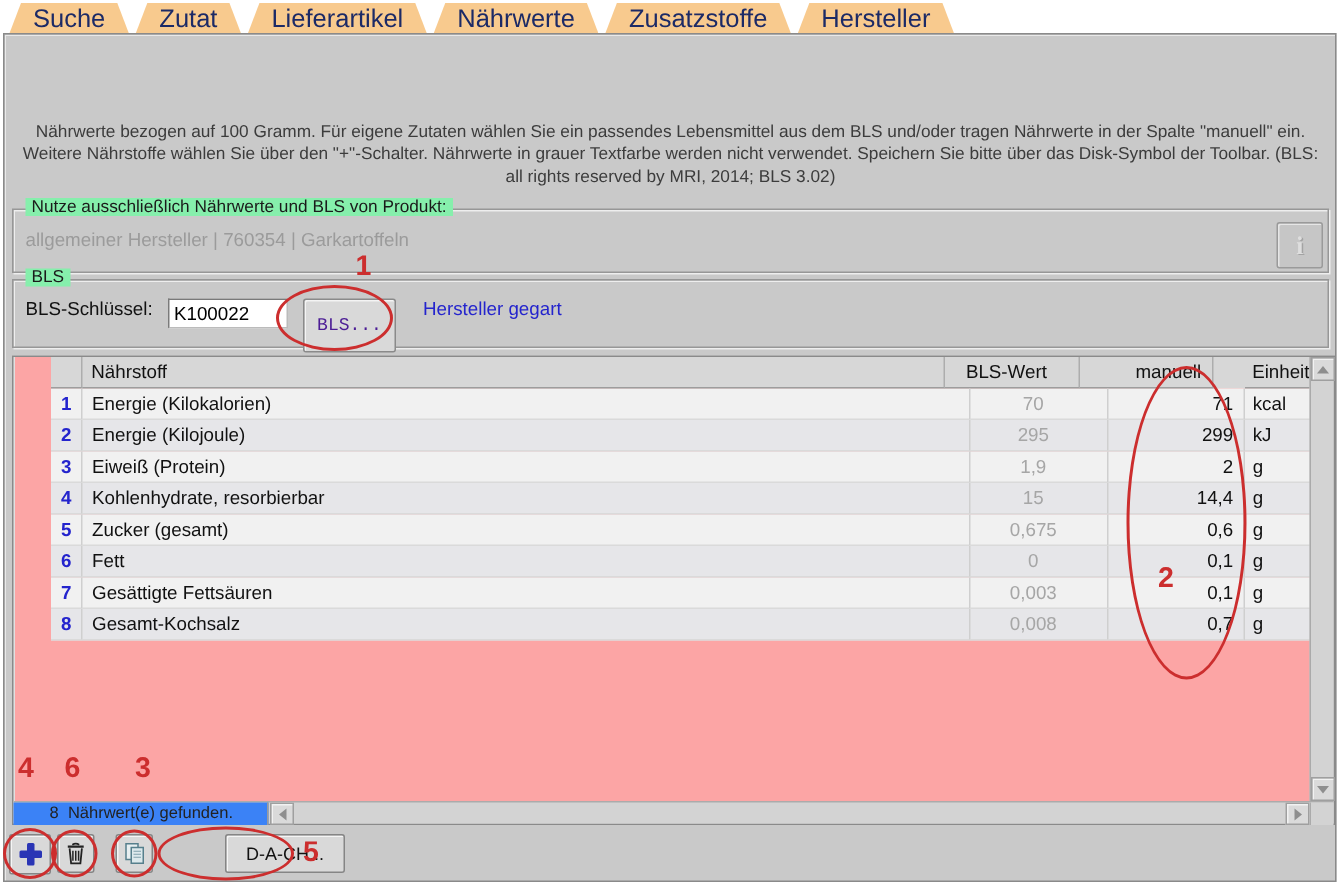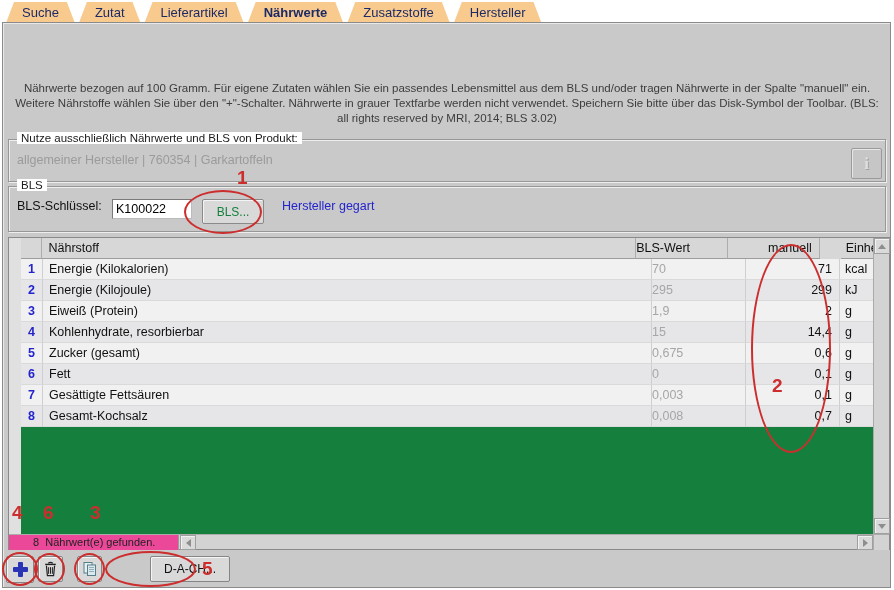--- a/index.html
+++ b/index.html
@@ -3,88 +3,88 @@
 <meta charset="utf-8">
 <style>
   * { margin:0; padding:0; box-sizing:border-box; }
   html,body { background:#ffffff; }
   body { font-family:"Liberation Sans", sans-serif; }
   .screen { position:relative; width:894px; height:590px; background:#ffffff; overflow:hidden; }
 
   
   .tabs { position:absolute; left:6px; top:2px; height:21px; display:flex; gap:4px; }
   .tab { position:relative; height:21px; padding:0 16px; display:flex; align-items:center; justify-content:center;
-         background:#f8ca8e; color:#1c2a66; font-size:13px; cursor:default;
+         background:#f8ca8e; color:#1c2a66; font-size:17px; cursor:default;
          clip-path:polygon(8px 0, calc(100% - 8px) 0, 100% 100%, 0 100%); }
-  .tab.active { font-weight:bold; }
+  .tab.active { font-weight:normal; }
 
   
   .panel { position:absolute; left:2px; top:22px; width:889px; height:566px;
            background:#c9c9c9; border:1px solid #8a8a8a;
            box-shadow:inset 1px 1px 0 #e9e9e9; }
 
   .zutat-box { position:absolute; left:8px; top:25px; width:878px; height:50px;
                border:1px solid #949494; box-shadow:1px 1px 0 #efefef, inset 1px 1px 0 #efefef;
                padding:5px 6px; font-size:12.5px; color:#111; background:#c9c9c9; }
   .zutat-box b { margin-left:4px; }
 
   .instructions { position:absolute; left:12px; top:81px; width:870px; text-align:center;
                   font-size:11.5px; line-height:15px; color:#3c3c3c; }
 
   
   .groupbox { position:absolute; border:1px solid #979797; box-shadow:1px 1px 0 #eeeeee, inset 1px 1px 0 #eeeeee;
               background:#c9c9c9; }
-  .gb-legend { position:absolute; top:-8px; left:8px; background:#ffffff; padding:0 4px;
+  .gb-legend { position:absolute; top:-8px; left:8px; background:#86efac; padding:0 4px;
                font-size:11.5px; color:#1a1a1a; white-space:nowrap; }
   .gb1 { left:8px; top:139px; width:878px; height:43px; }
   .gb1 .product-value { position:absolute; left:8px; top:13px; font-size:12.5px; color:#9b9b9b; }
   .info-btn { position:absolute; right:3px; top:8px; width:31px; height:31px;
               background:#c6c6c6; border:1px solid #9a9a9a; box-shadow:inset 1px 1px 0 #e6e6e6;
               border-radius:2px; display:flex; align-items:center; justify-content:center;
               font-family:"Liberation Serif", serif; font-weight:bold; font-size:17px;
               color:#dedede; text-shadow:1px 1px 0 #a3a3a3; }
   .gb2 { left:8px; top:186px; width:878px; height:46px; }
   .gb2 .row { position:absolute; left:8px; top:12px; height:26px; display:flex; align-items:flex-start; }
   .bls-label { font-size:12.5px; color:#111; width:95px; }
   .bls-input { width:80px; height:20px; border:1px solid #7a7a7a; border-right-color:#bbb; border-bottom-color:#bbb;
                background:#ffffff; font-family:"Liberation Sans", sans-serif; font-size:12.5px; padding:1px 3px; }
-  .bls-btn { margin-left:10px; width:62px; height:25px; background:#d9d9d9; border:1px solid #8a8a8a;
-             box-shadow:inset 1px 1px 0 #f4f4f4; border-radius:2px; font-size:12px; color:#15803d;
-             font-family:Liberation Sans, sans-serif; }
+  .bls-btn { margin-left:10px; width:62px; height:36px; background:#d9d9d9; border:1px solid #8a8a8a;
+             box-shadow:inset 1px 1px 0 #f4f4f4; border-radius:2px; font-size:12px; color:#4c1d95;
+             font-family:Liberation Mono, monospace; }
   .bls-food { margin-left:18px; font-size:12.5px; color:#2424cd; }
 
   
   .table-wrap { position:absolute; left:8px; top:237px; width:882px; height:313px;
                 border:1px solid #8a8a8a; background:#e0e0e0; }
-  .tgrid { position:absolute; left:12px; top:0; width:864px; height:296px; overflow:hidden; background:#15803d; }
+  .tgrid { position:absolute; left:1px; top:0; width:864px; height:296px; overflow:hidden; background:#fca5a5;padding-left:24px; }
   .thead { display:flex; height:21px; background:#d7d7d7; font-size:12.5px; color:#111; }
   .thead .hcell { border-right:1px solid #adadad; border-bottom:1px solid #9d9d9d; line-height:20px; }
   .trow { display:flex; height:21px; font-size:12.5px; }
   .trow.odd  { background:#f1f1f1; }
   .trow.even { background:#e6e6e9; }
   .cell { line-height:21px; border-right:1px solid #cfcfcf; border-bottom:1px solid #dadada; overflow:hidden; white-space:nowrap; }
   .c-nr   { width:22px; text-align:center; color:#2424cd; font-weight:bold; }
   .c-name { width:609px; padding-left:6px; color:#111; }
-  .c-bls  { width:94px; text-align:left; padding-right:7px; color:#a6a6a6; }
+  .c-bls  { width:94px; text-align:center; padding-right:7px; color:#a6a6a6; }
   .c-man  { width:94px; text-align:right; padding-right:7px; color:#111; }
   .c-unit { width:45px; padding-left:5px; color:#111; border-right:none; }
 
   
   .vsb { position:absolute; right:0; top:0; width:16px; height:296px; background:#d3d3d3; border-left:1px solid #aaa; }
   .sb-btn { position:absolute; width:16px; height:16px; background:#dadada; border:1px solid #9f9f9f;
             box-shadow:inset 1px 1px 0 #f2f2f2; display:flex; align-items:center; justify-content:center; }
   .vsb .up { top:0; } .vsb .down { bottom:0; }
   .tri { width:0; height:0; }
   .tri.t-up    { border-left:4px solid transparent; border-right:4px solid transparent; border-bottom:5px solid #8e8e8e; }
   .tri.t-down  { border-left:4px solid transparent; border-right:4px solid transparent; border-top:5px solid #8e8e8e; }
   .tri.t-left  { border-top:4px solid transparent; border-bottom:4px solid transparent; border-right:5px solid #8e8e8e; }
   .tri.t-right { border-top:4px solid transparent; border-bottom:4px solid transparent; border-left:5px solid #8e8e8e; }
 
   .bottom-strip { position:absolute; left:0; bottom:0; width:880px; height:15px; background:#d3d3d3; border-top:1px solid #ababab; }
-  .status-box { position:absolute; left:0; top:0; width:170px; height:15px; background:#ec4899;
+  .status-box { position:absolute; left:0; top:0; width:170px; height:15px; background:#3b82f6;
                 border-right:1px solid #9a9a9a; font-size:11px; color:#222; line-height:14px; padding-left:24px; }
   .hsb-left  { left:171px; top:0; height:15px; }
   .hsb-right { left:848px; top:0; height:15px; }
   .corner { position:absolute; right:0; top:0; width:16px; height:15px; background:#d3d3d3; border-left:1px solid #ababab; }
 
   
   .toolbar-btn { position:absolute; background:#d9d9d9; border:1px solid #858585;
                  box-shadow:inset 1px 1px 0 #f5f5f5; border-radius:2px;
                  display:flex; align-items:center; justify-content:center; font-family:"Liberation Sans", sans-serif; }
   .btn-add   { left:6px;  top:556px; width:28px; height:27px; }

